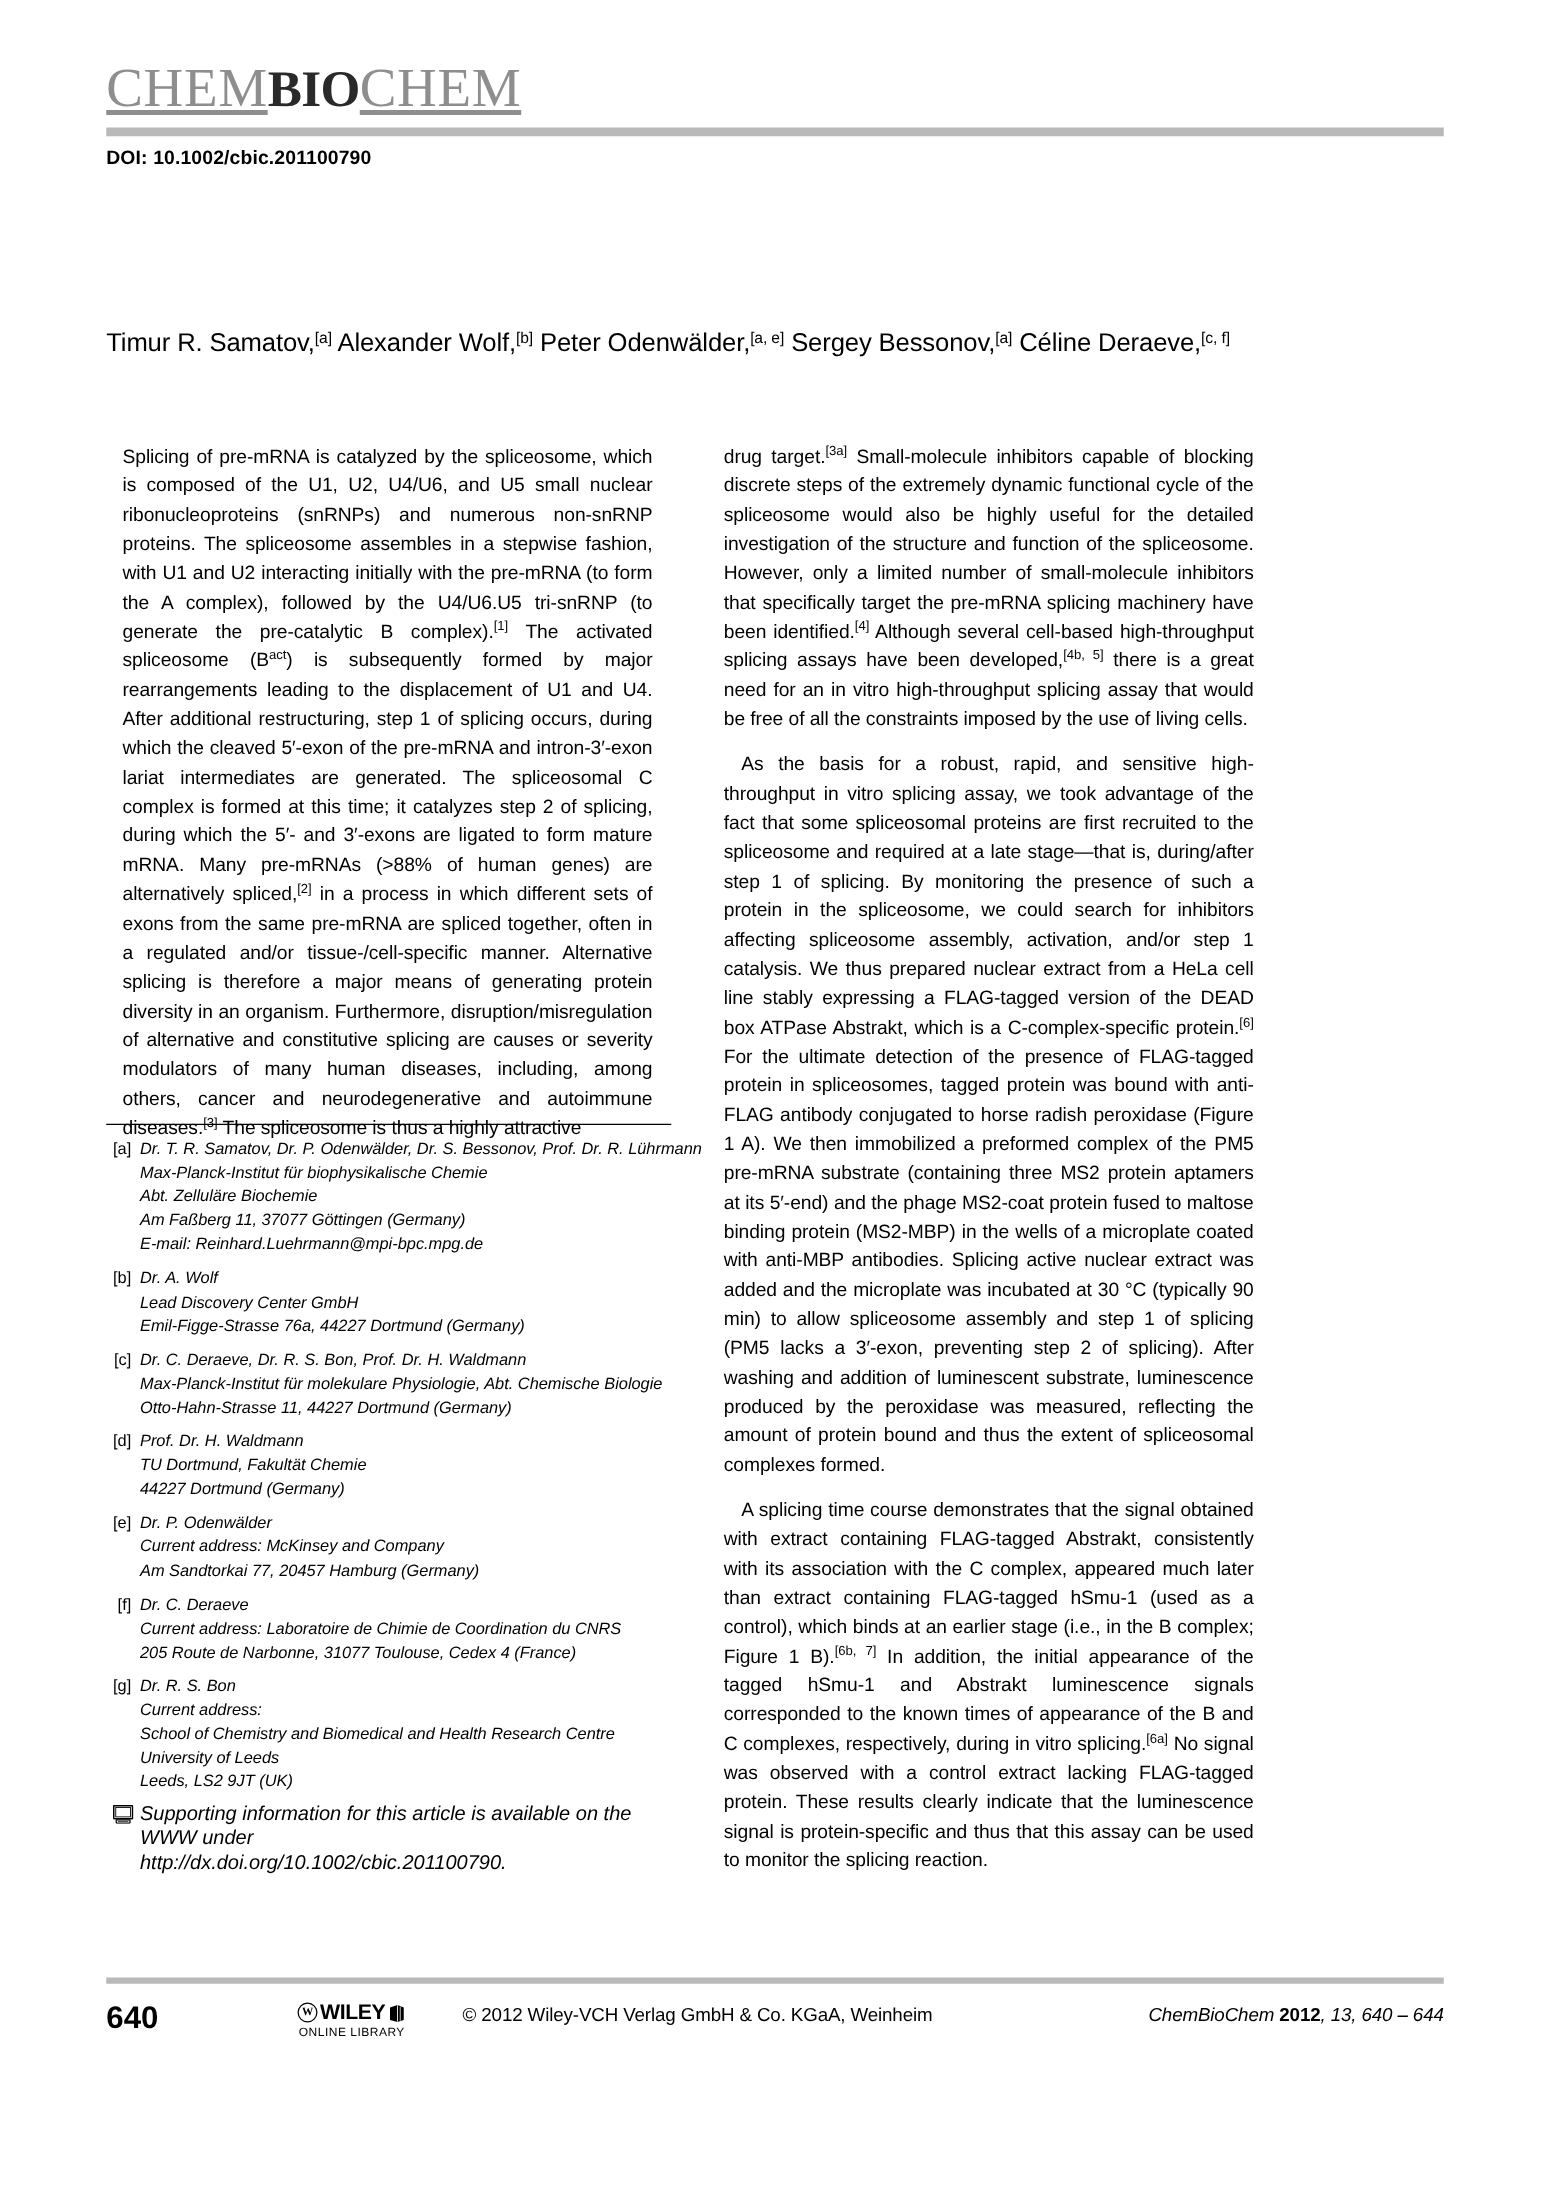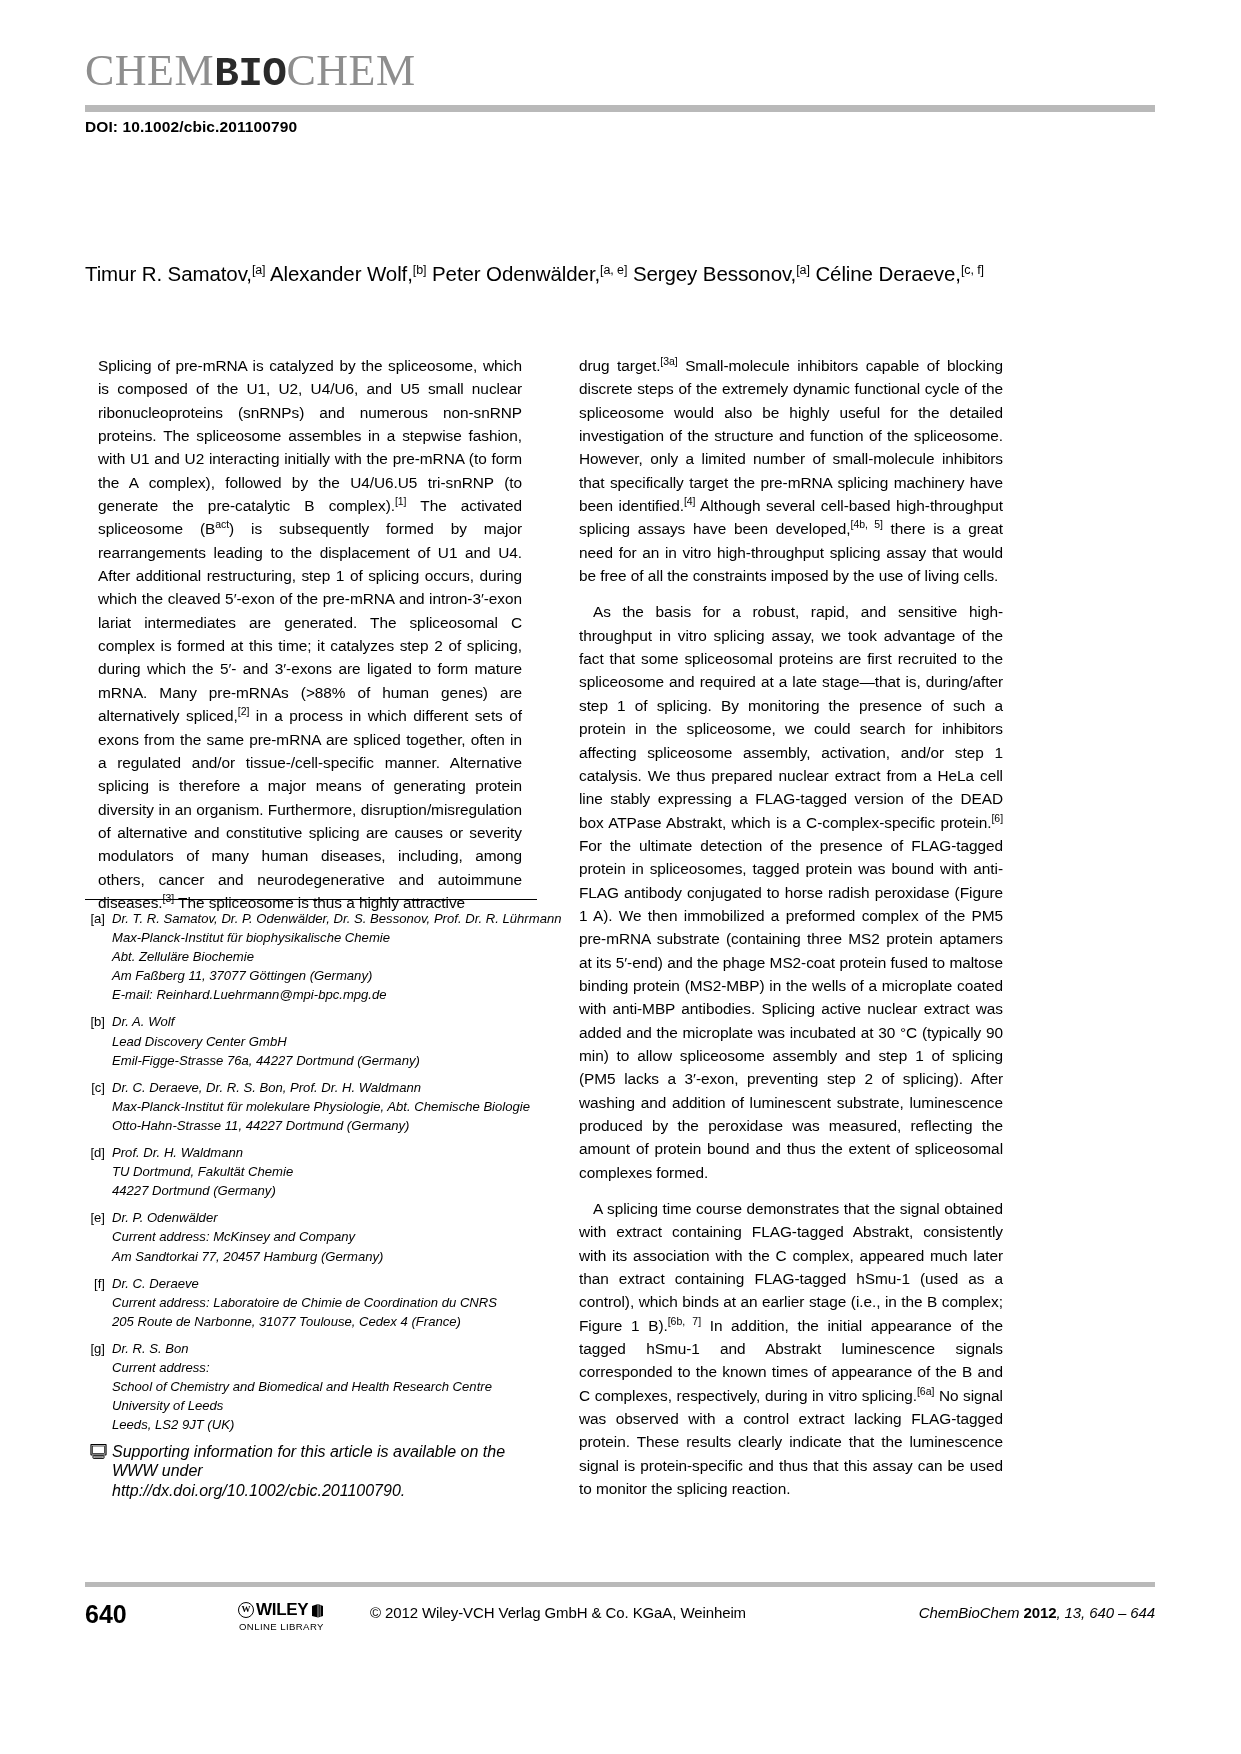--- a/index.html
+++ b/index.html
@@ -29,22 +29,22 @@
     top: 46px;
     width: 1070px;
   }
   .masthead-logo {
     font-family: "Liberation Serif", serif;
     font-size: 44px;
     line-height: 50px;
     letter-spacing: 0.5px;
     white-space: nowrap;
   }
-  .ml-gray { color: #8e8e8e; font-weight: 400; }
-  .ml-dark { color: #2a2a2a; font-weight: 700; font-family: Liberation Mono, monospace; font-size: 41px; letter-spacing: -0.5px;}
+  .ml-gray { color: #8e8e8e; font-weight: 400; text-decoration: underline; }
+  .ml-dark { color: #2a2a2a; font-weight: 700; font-family: Liberation Serif, serif; font-size: 41px; letter-spacing: -0.5px;}
   .masthead-rule {
     margin-top: 6px;
     height: 7px;
     background: #b9b9b9;
     width: 1070px;
   }
 
   
   .doi {
     position: absolute;

